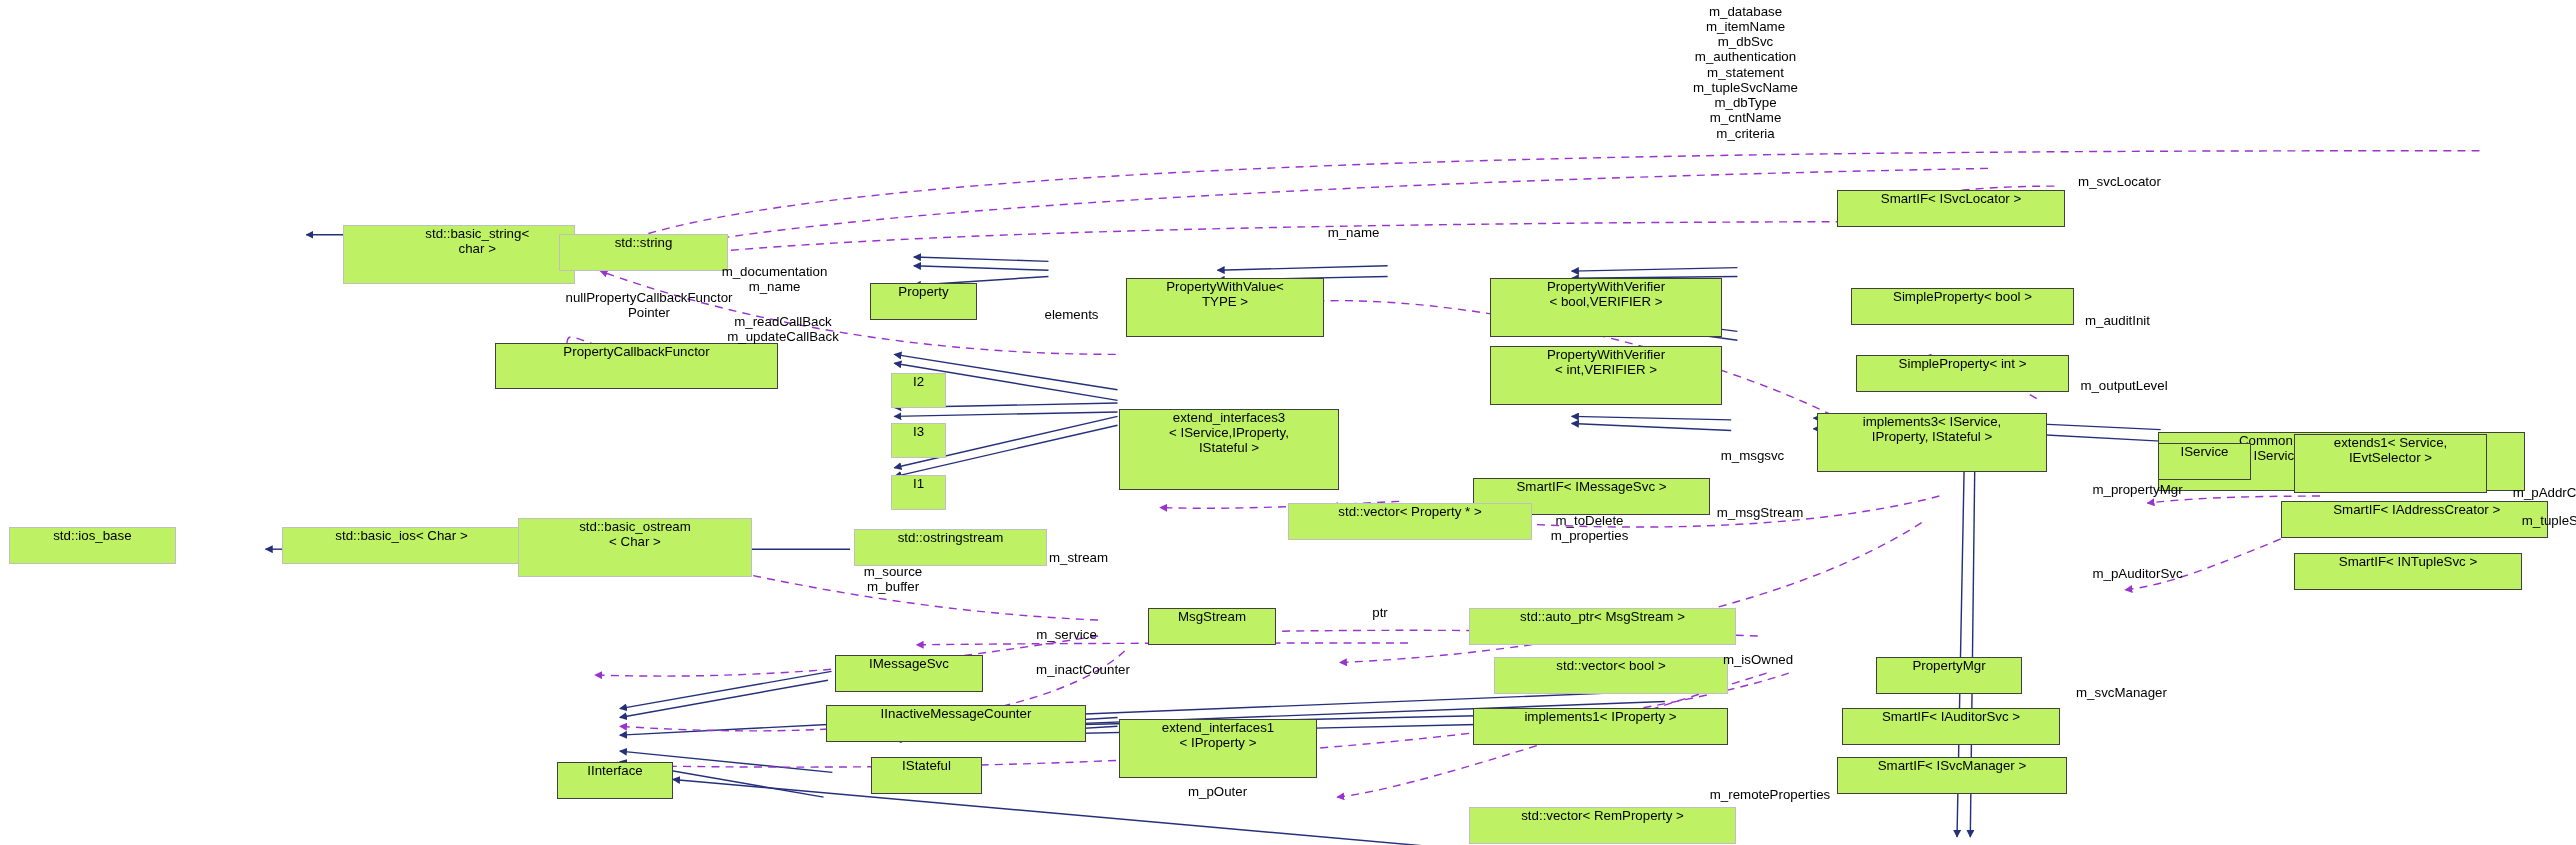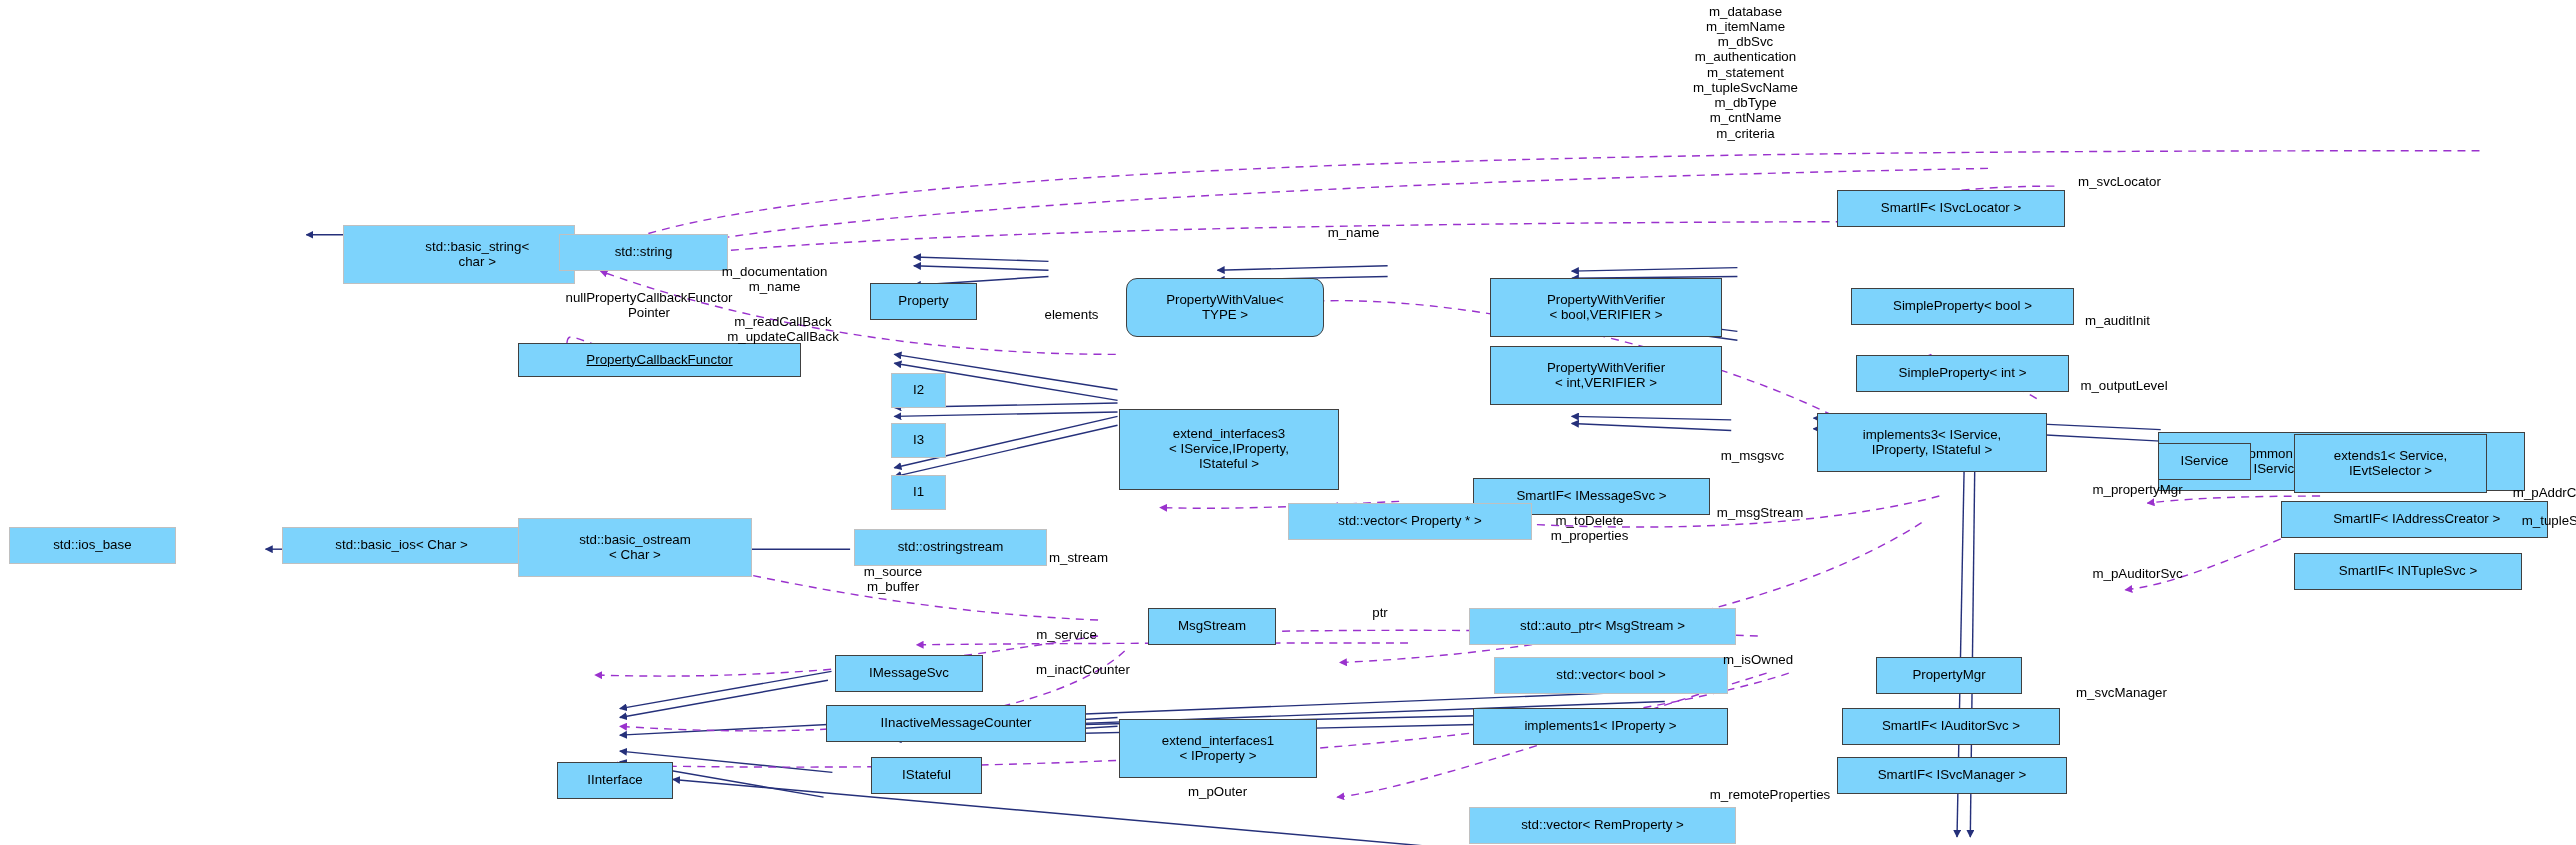--- a/index.html
+++ b/index.html
@@ -1,20 +1,20 @@
 <!DOCTYPE html>
 <html style="font-size:14px"><head>
 <meta charset="utf-8">
 <style>
   html,body{margin:0;padding:0;background:#ffffff;}
   #canvas{position:relative;width:2576px;height:846px;background:#fff;
           font-family:"Liberation Sans","DejaVu Sans",sans-serif;overflow:hidden;}
-  .node{position:absolute;box-sizing:border-box;display:flex;align-items:center;
+  .node{position:absolute;box-sizing:border-box;display:flex;align-items:flex-start;
         justify-content:center;text-align:center;line-height:1.12;
-        font-size:13.3px;color:#000;background:#7dd3fc;padding:0.9px 3.5px;}
+        font-size:13.3px;color:#000;background:#bef264;padding:0.9px 3.5px;}
   .node.solid{border:0.9px solid #404040;}
   .node.light{border:0.9px solid #c0c0c0;}
   .node span{display:block;white-space:pre-line;}
   .edgelabel{position:absolute;font-size:13.3px;color:#000;white-space:pre-line;
              text-align:center;line-height:1.15;background:transparent;}
   svg.wires{position:absolute;left:0;top:0;width:2576px;height:846px;
             pointer-events:none;}
 </style>
 </head>
 <body>
@@ -100,27 +100,27 @@
   </svg>
 
   <div id="nodes-layer">
       <div class="node light" style="left: 343px; top: 225px; width: 232px; height: 59px; padding-left: 40px;">
         <span>std::basic_string&lt;
 char &gt;</span>
       </div>
       <div class="node light" style="left: 559px; top: 234px; width: 169px; height: 37px;">
         <span>std::string</span>
       </div>
-      <div class="node solid" style="left: 518px; top: 343px; width: 283px; height: 34px; text-decoration: underline;">
+      <div class="node solid" style="left: 495px; top: 343px; width: 283px; height: 46px;">
         <span>PropertyCallbackFunctor</span>
       </div>
       <div class="node solid" style="left: 870px; top: 283px; width: 107px; height: 37px;">
         <span>Property</span>
       </div>
-      <div class="node solid" style="left: 1126px; top: 278px; width: 198px; height: 59px; border-radius: 11px;">
+      <div class="node solid" style="left: 1126px; top: 278px; width: 198px; height: 59px;">
         <span>PropertyWithValue&lt;
 TYPE &gt;</span>
       </div>
       <div class="node solid" style="left: 1490px; top: 278px; width: 232px; height: 59px;">
         <span>PropertyWithVerifier
 &lt; bool,VERIFIER &gt;</span>
       </div>
       <div class="node solid" style="left: 1490px; top: 346px; width: 232px; height: 59px;">
         <span>PropertyWithVerifier
 &lt; int,VERIFIER &gt;</span>

